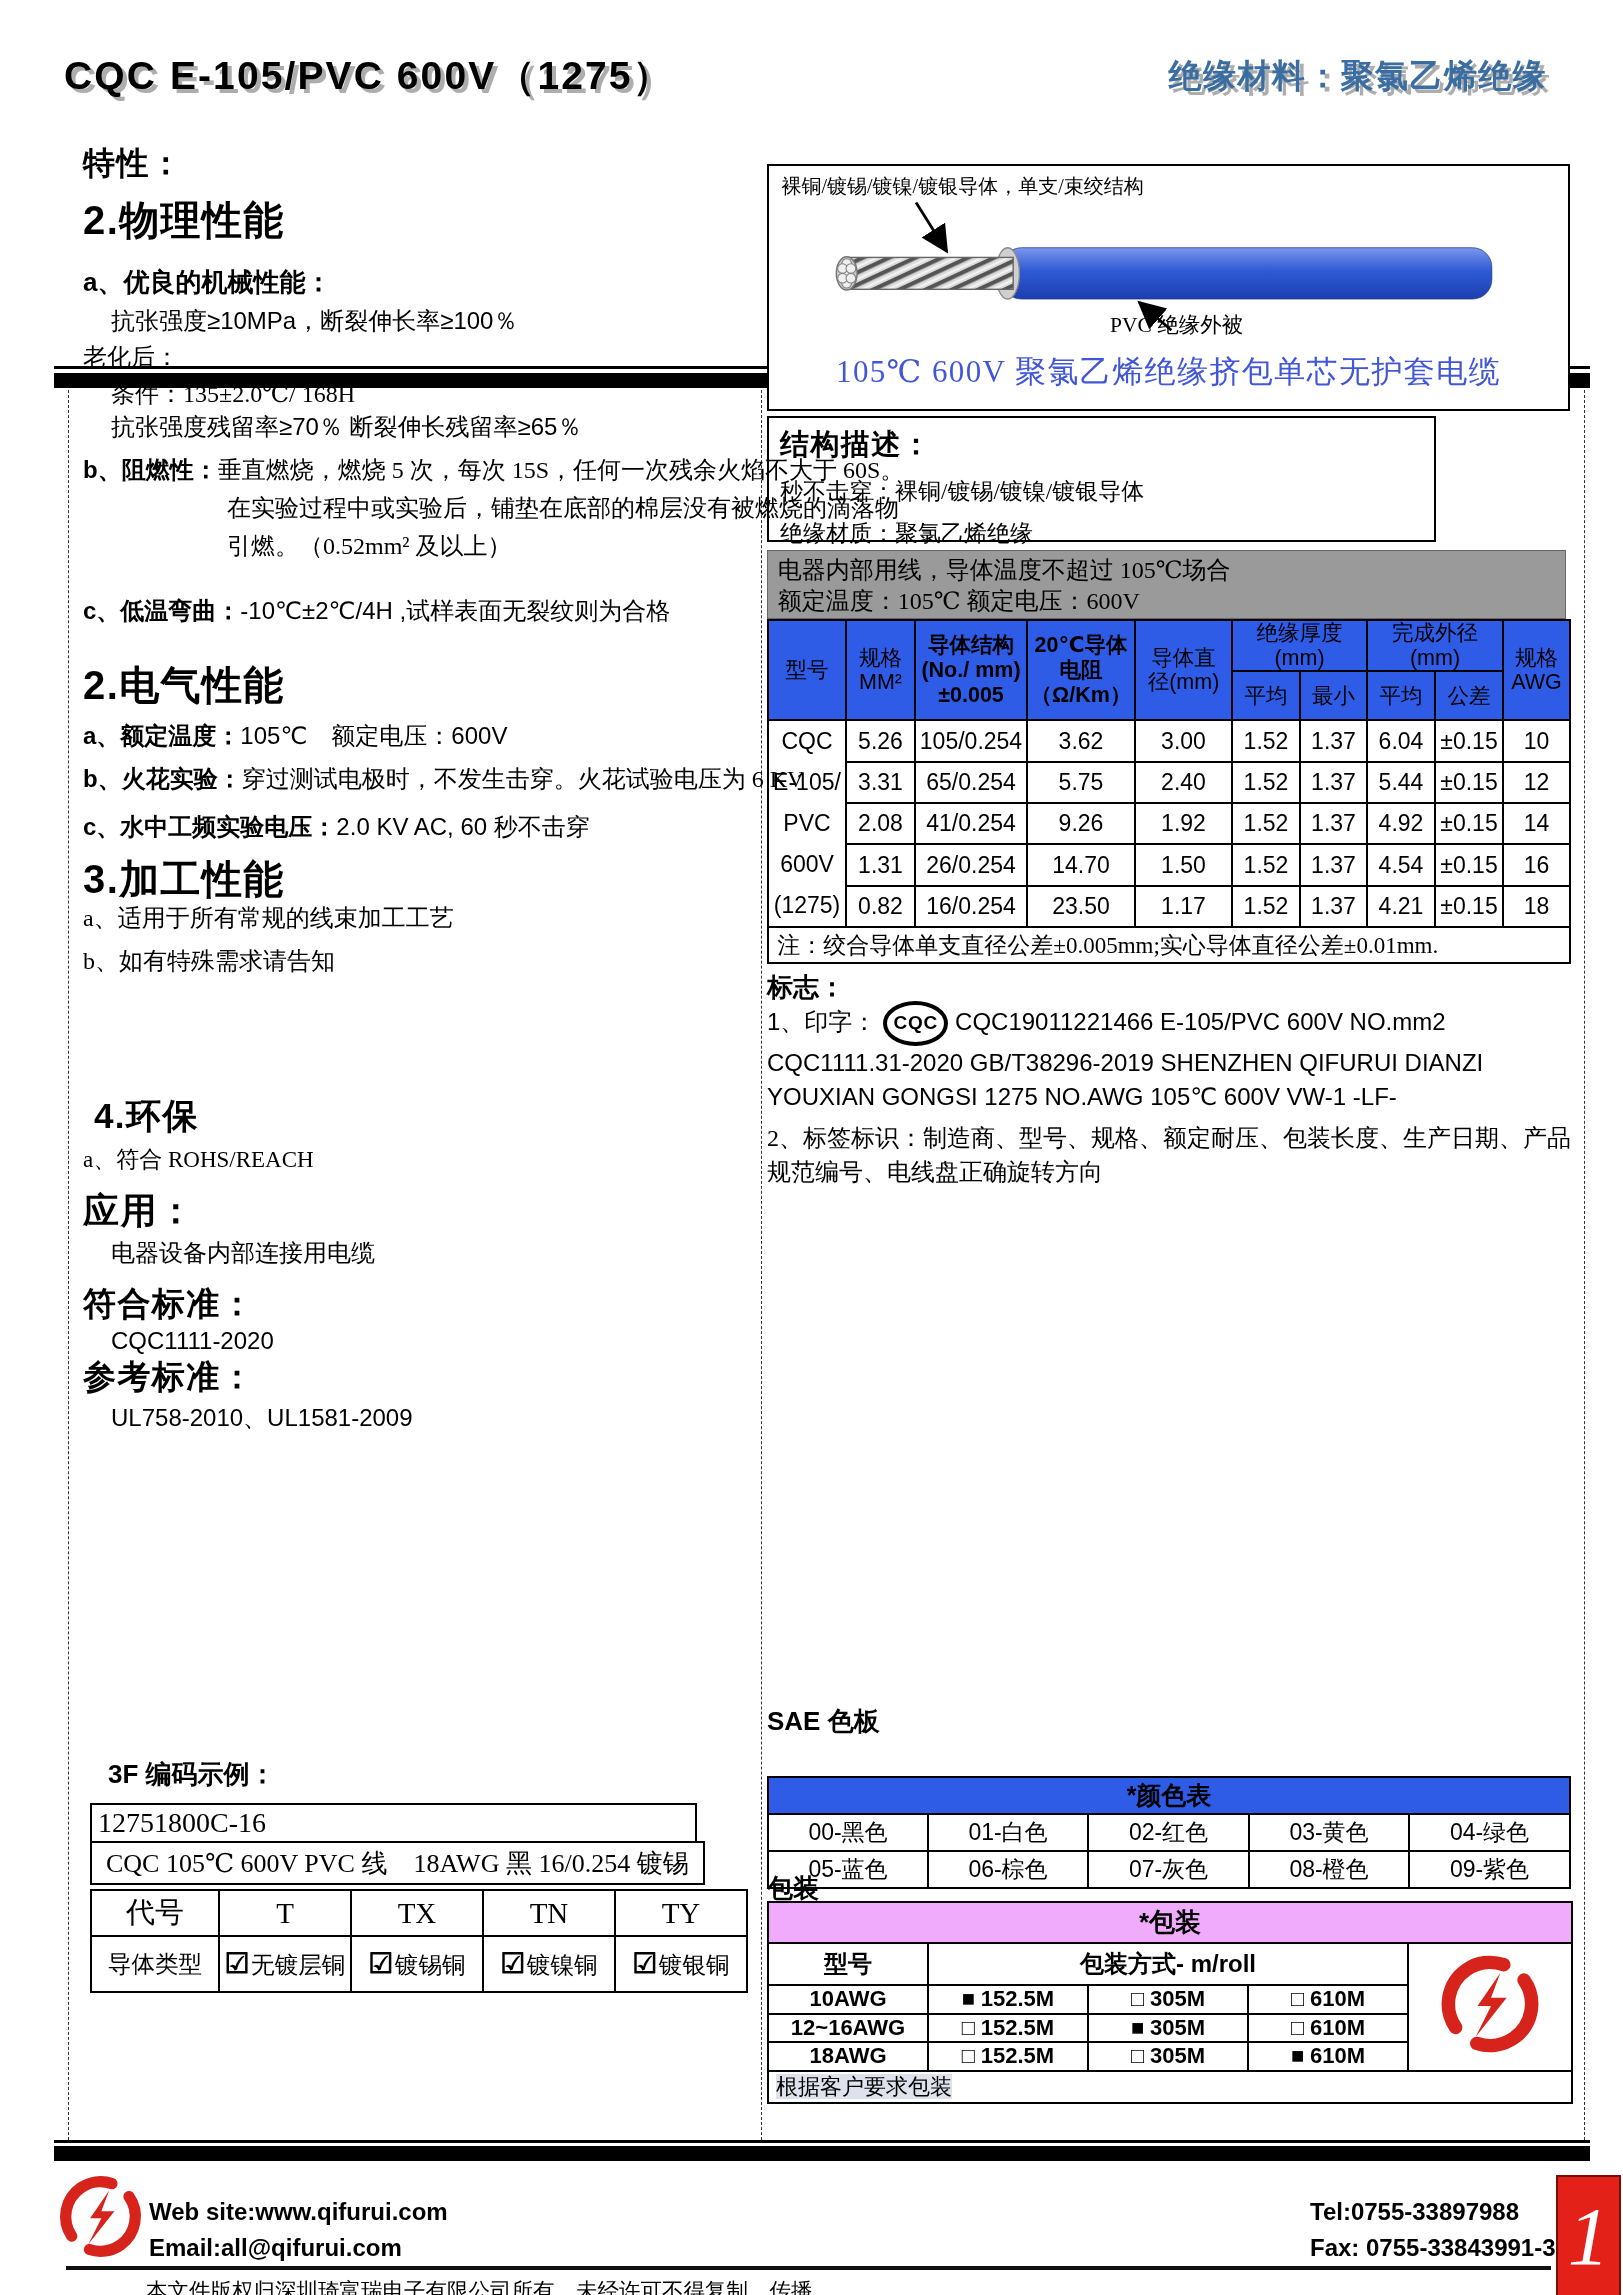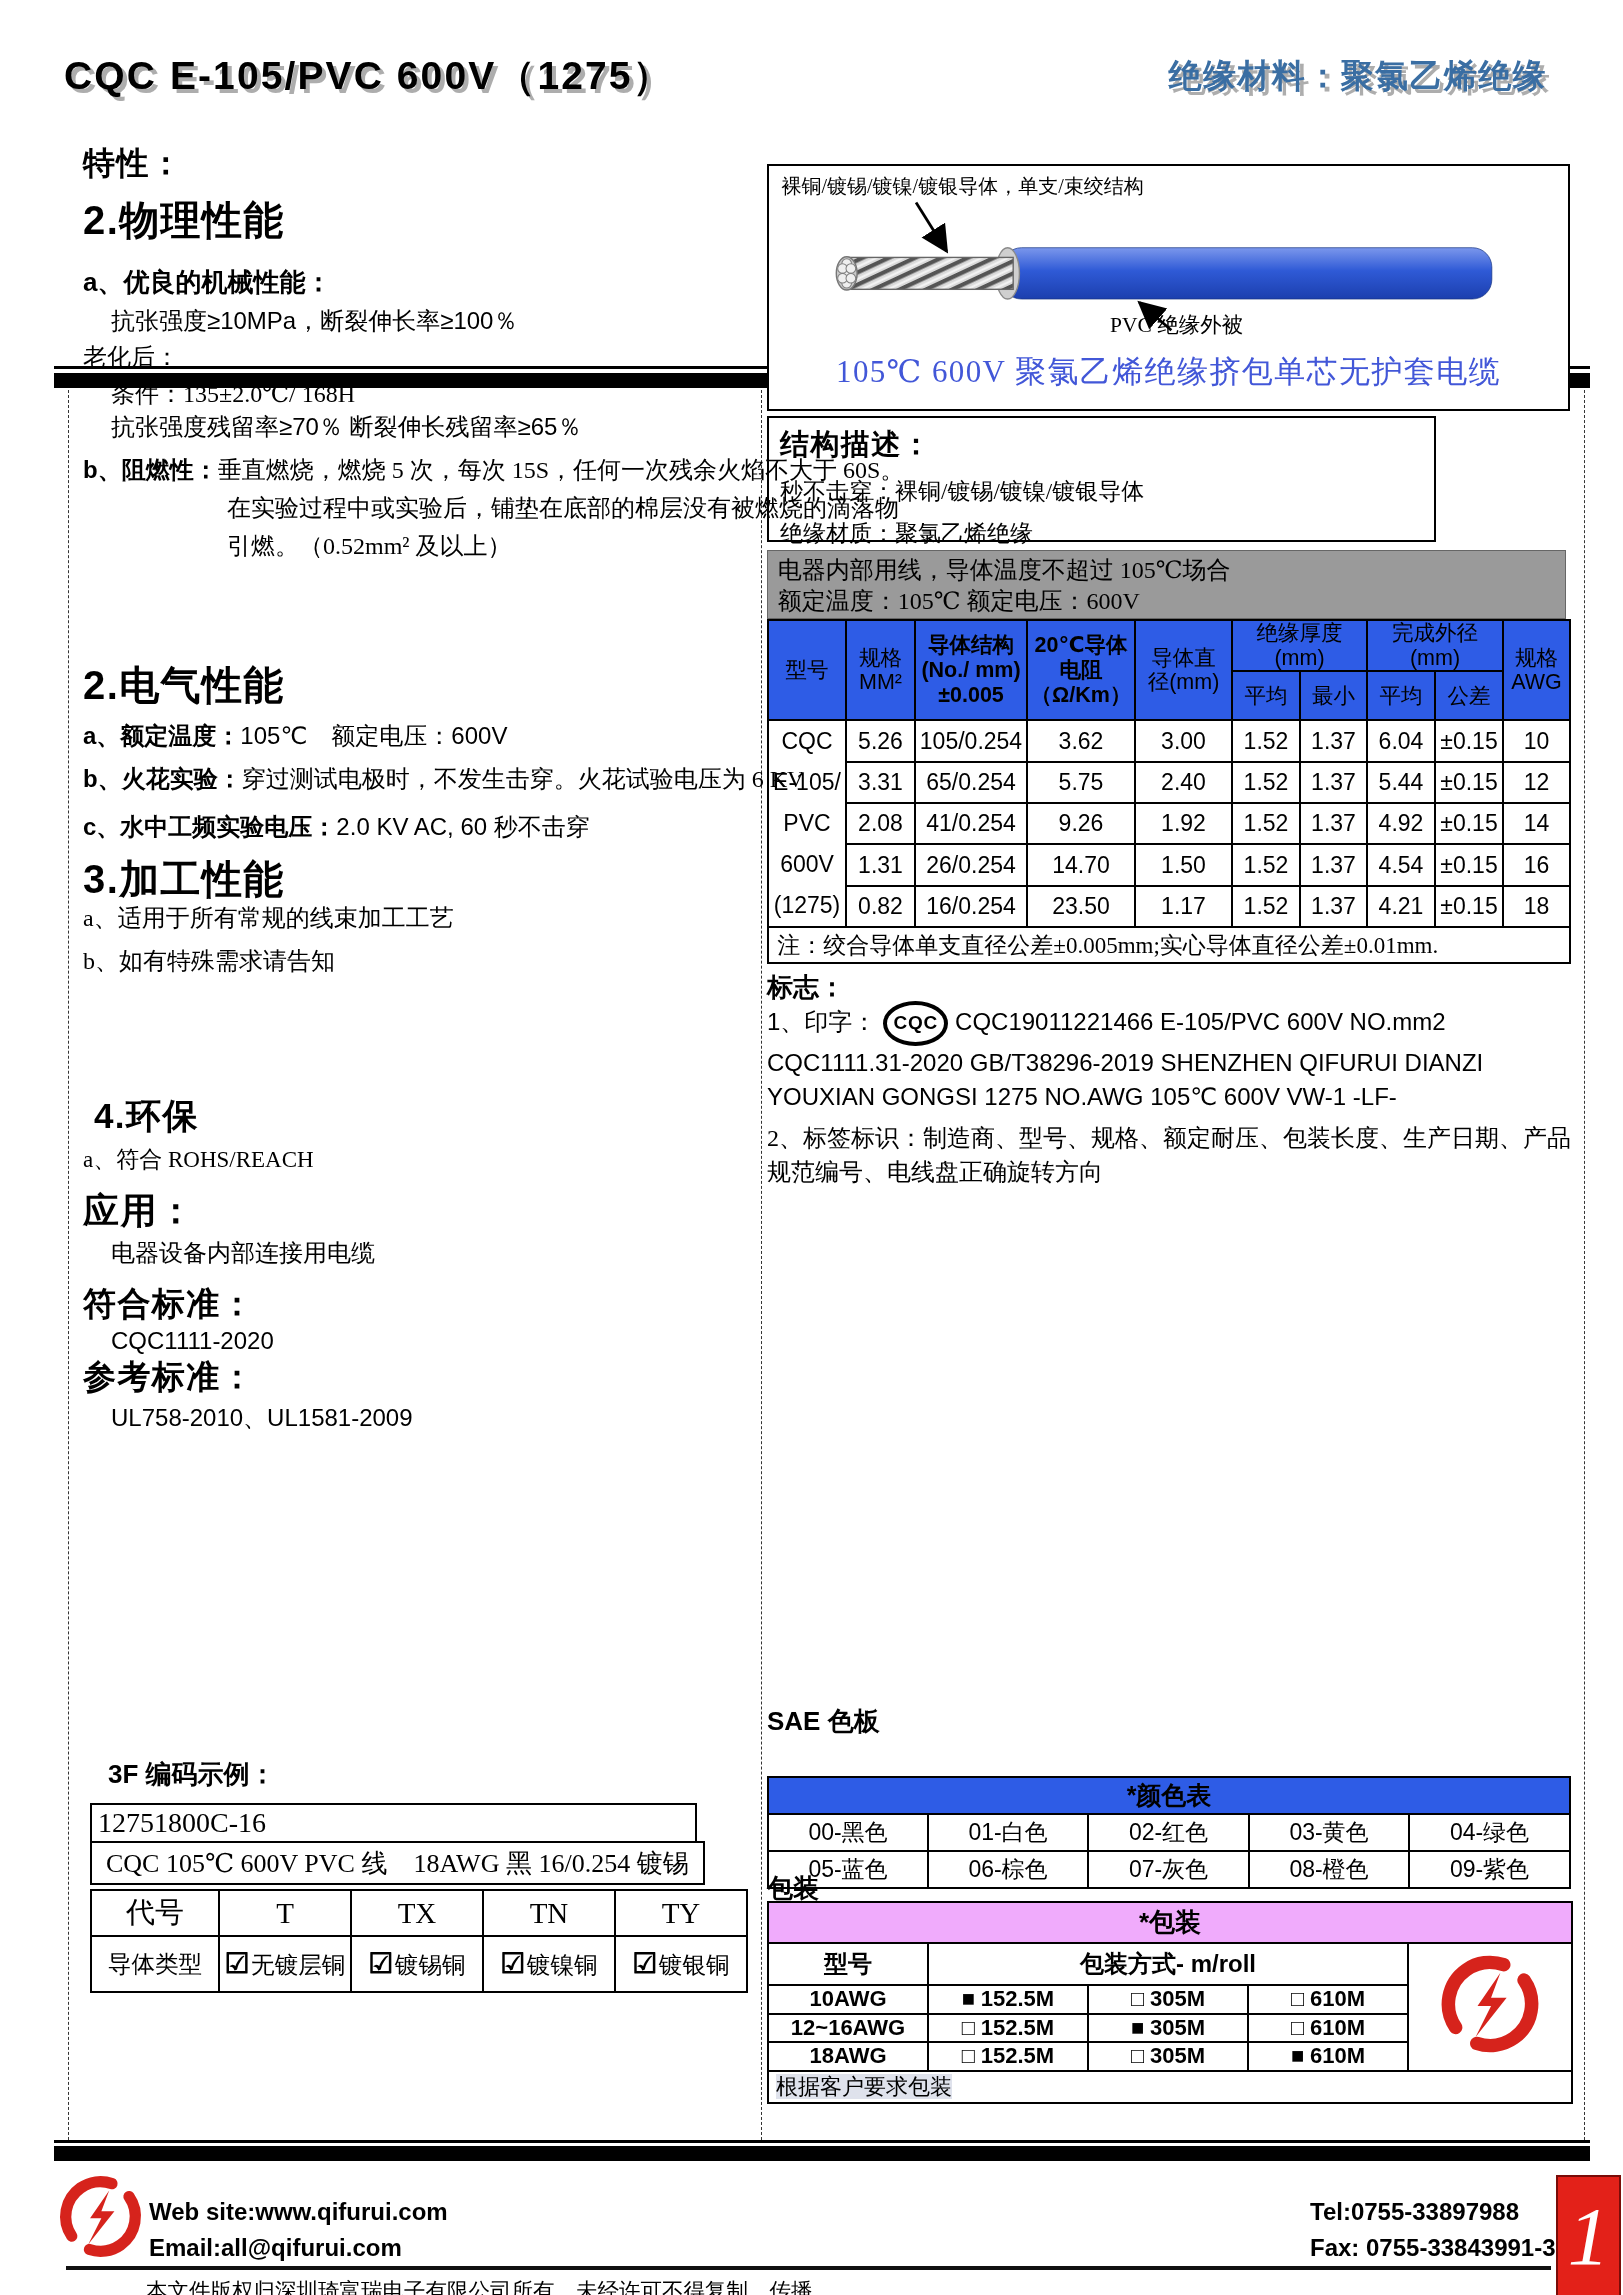--- a/index.html
+++ b/index.html
@@ -128,20 +128,23 @@
   <div class="abs lc t-sub" style="top:265px;">a、优良的机械性能：</div>
   <div class="abs t-body" style="left:111px; top:305px;">抗张强度≥10MPa，断裂伸长率≥100％</div>
   <div class="abs lc t-body serif" style="top:341px;">老化后：</div>
   <div class="abs t-body serif" style="left:111px; top:378px;">条件：135±2.0℃/ 168H</div>
   <div class="abs t-body" style="left:111px; top:411px;">抗张强度残留率≥70％  断裂伸长残留率≥65％</div>
 
   <div class="abs lc t-body hang" style="top:451px;">
     <span class="lbl">b、阻燃性：</span><span class="serif">垂直燃烧，燃烧 5 次，每次 15S，任何一次残余火焰不大于 60S。在实验过程中或实验后，铺垫在底部的棉层没有被燃烧的滴落物引燃。（0.52mm² 及以上）</span>
   </div>
 
+  <div class="abs lc t-body" style="top:595px;">
+    <span class="lbl">c、低温弯曲：</span><span>-10℃±2℃/4H ,试样表面无裂纹则为合格</span>
+  </div>
 
   <div class="abs lc t-h1" style="top:658px;">2.电气性能</div>
   <div class="abs lc t-body" style="top:720px;">
     <span class="lbl">a、额定温度：</span><span>105℃　额定电压：600V</span>
   </div>
   <div class="abs lc t-body" style="top:763px;">
     <span class="lbl">b、火花实验：</span><span class="serif">穿过测试电极时，不发生击穿。火花试验电压为 6 KV</span>
   </div>
   <div class="abs lc t-body" style="top:811px;">
     <span class="lbl">c、水中工频实验电压：</span><span>2.0 KV AC, 60 秒不击穿</span>

